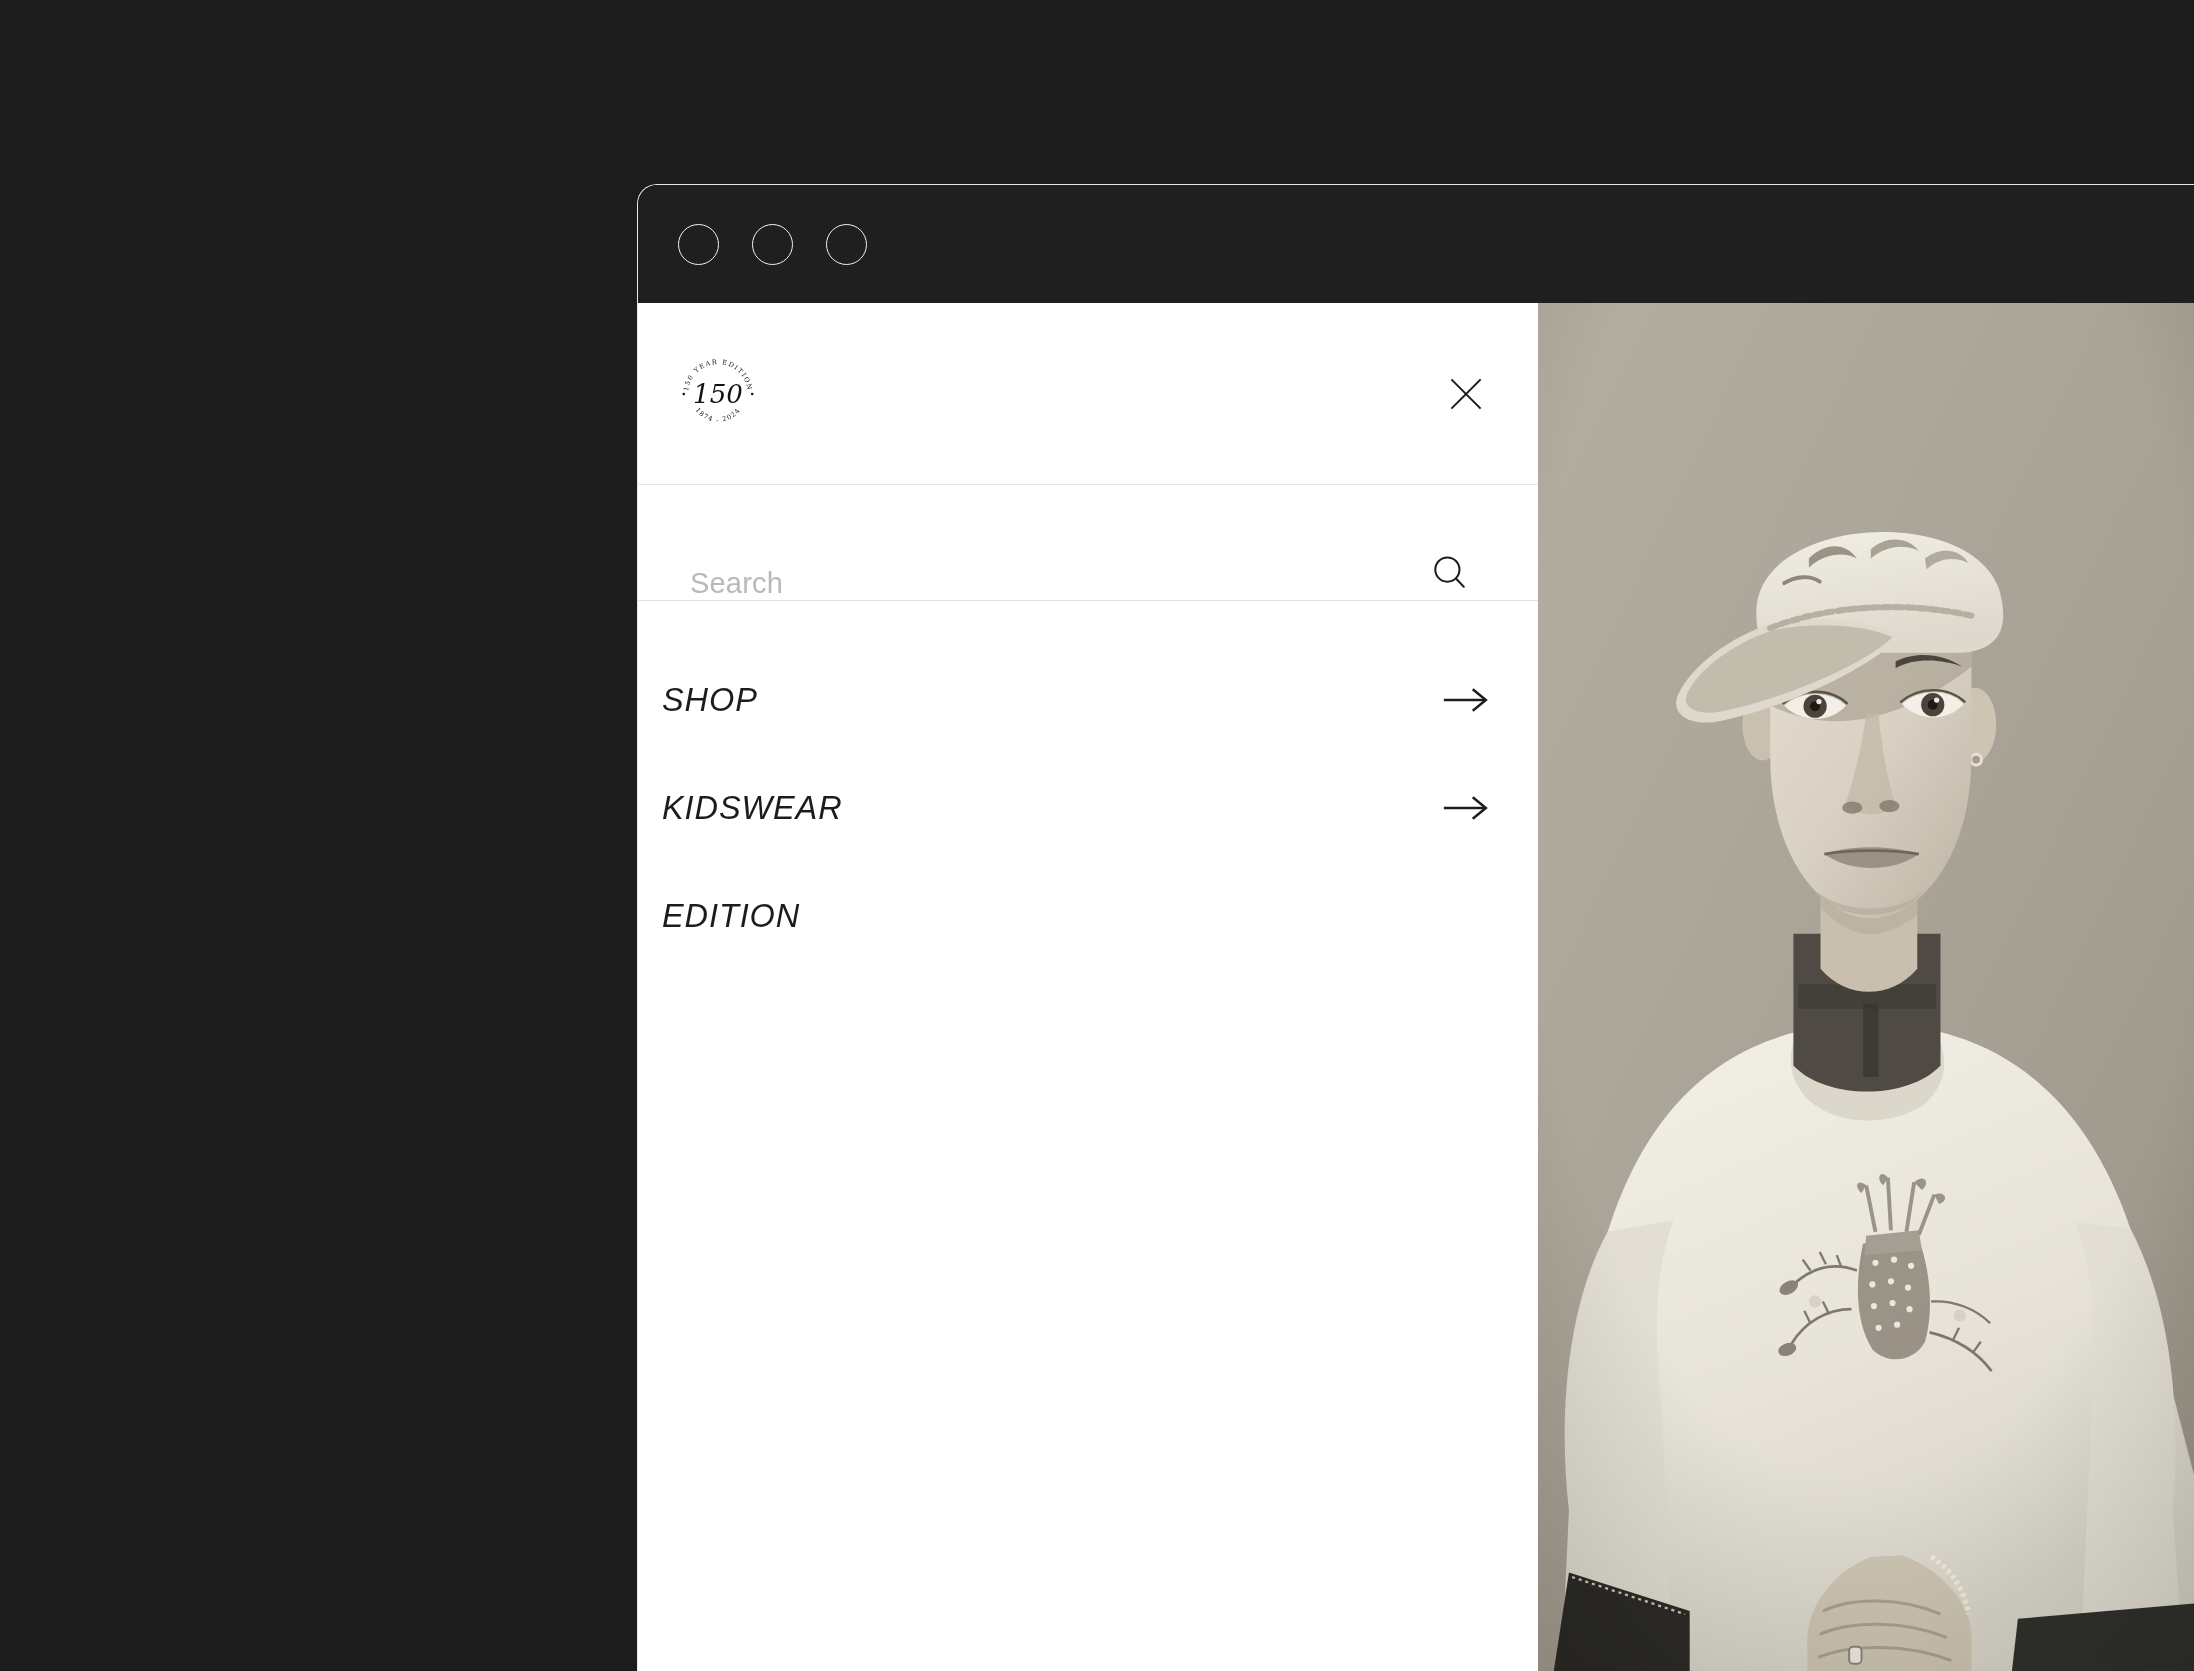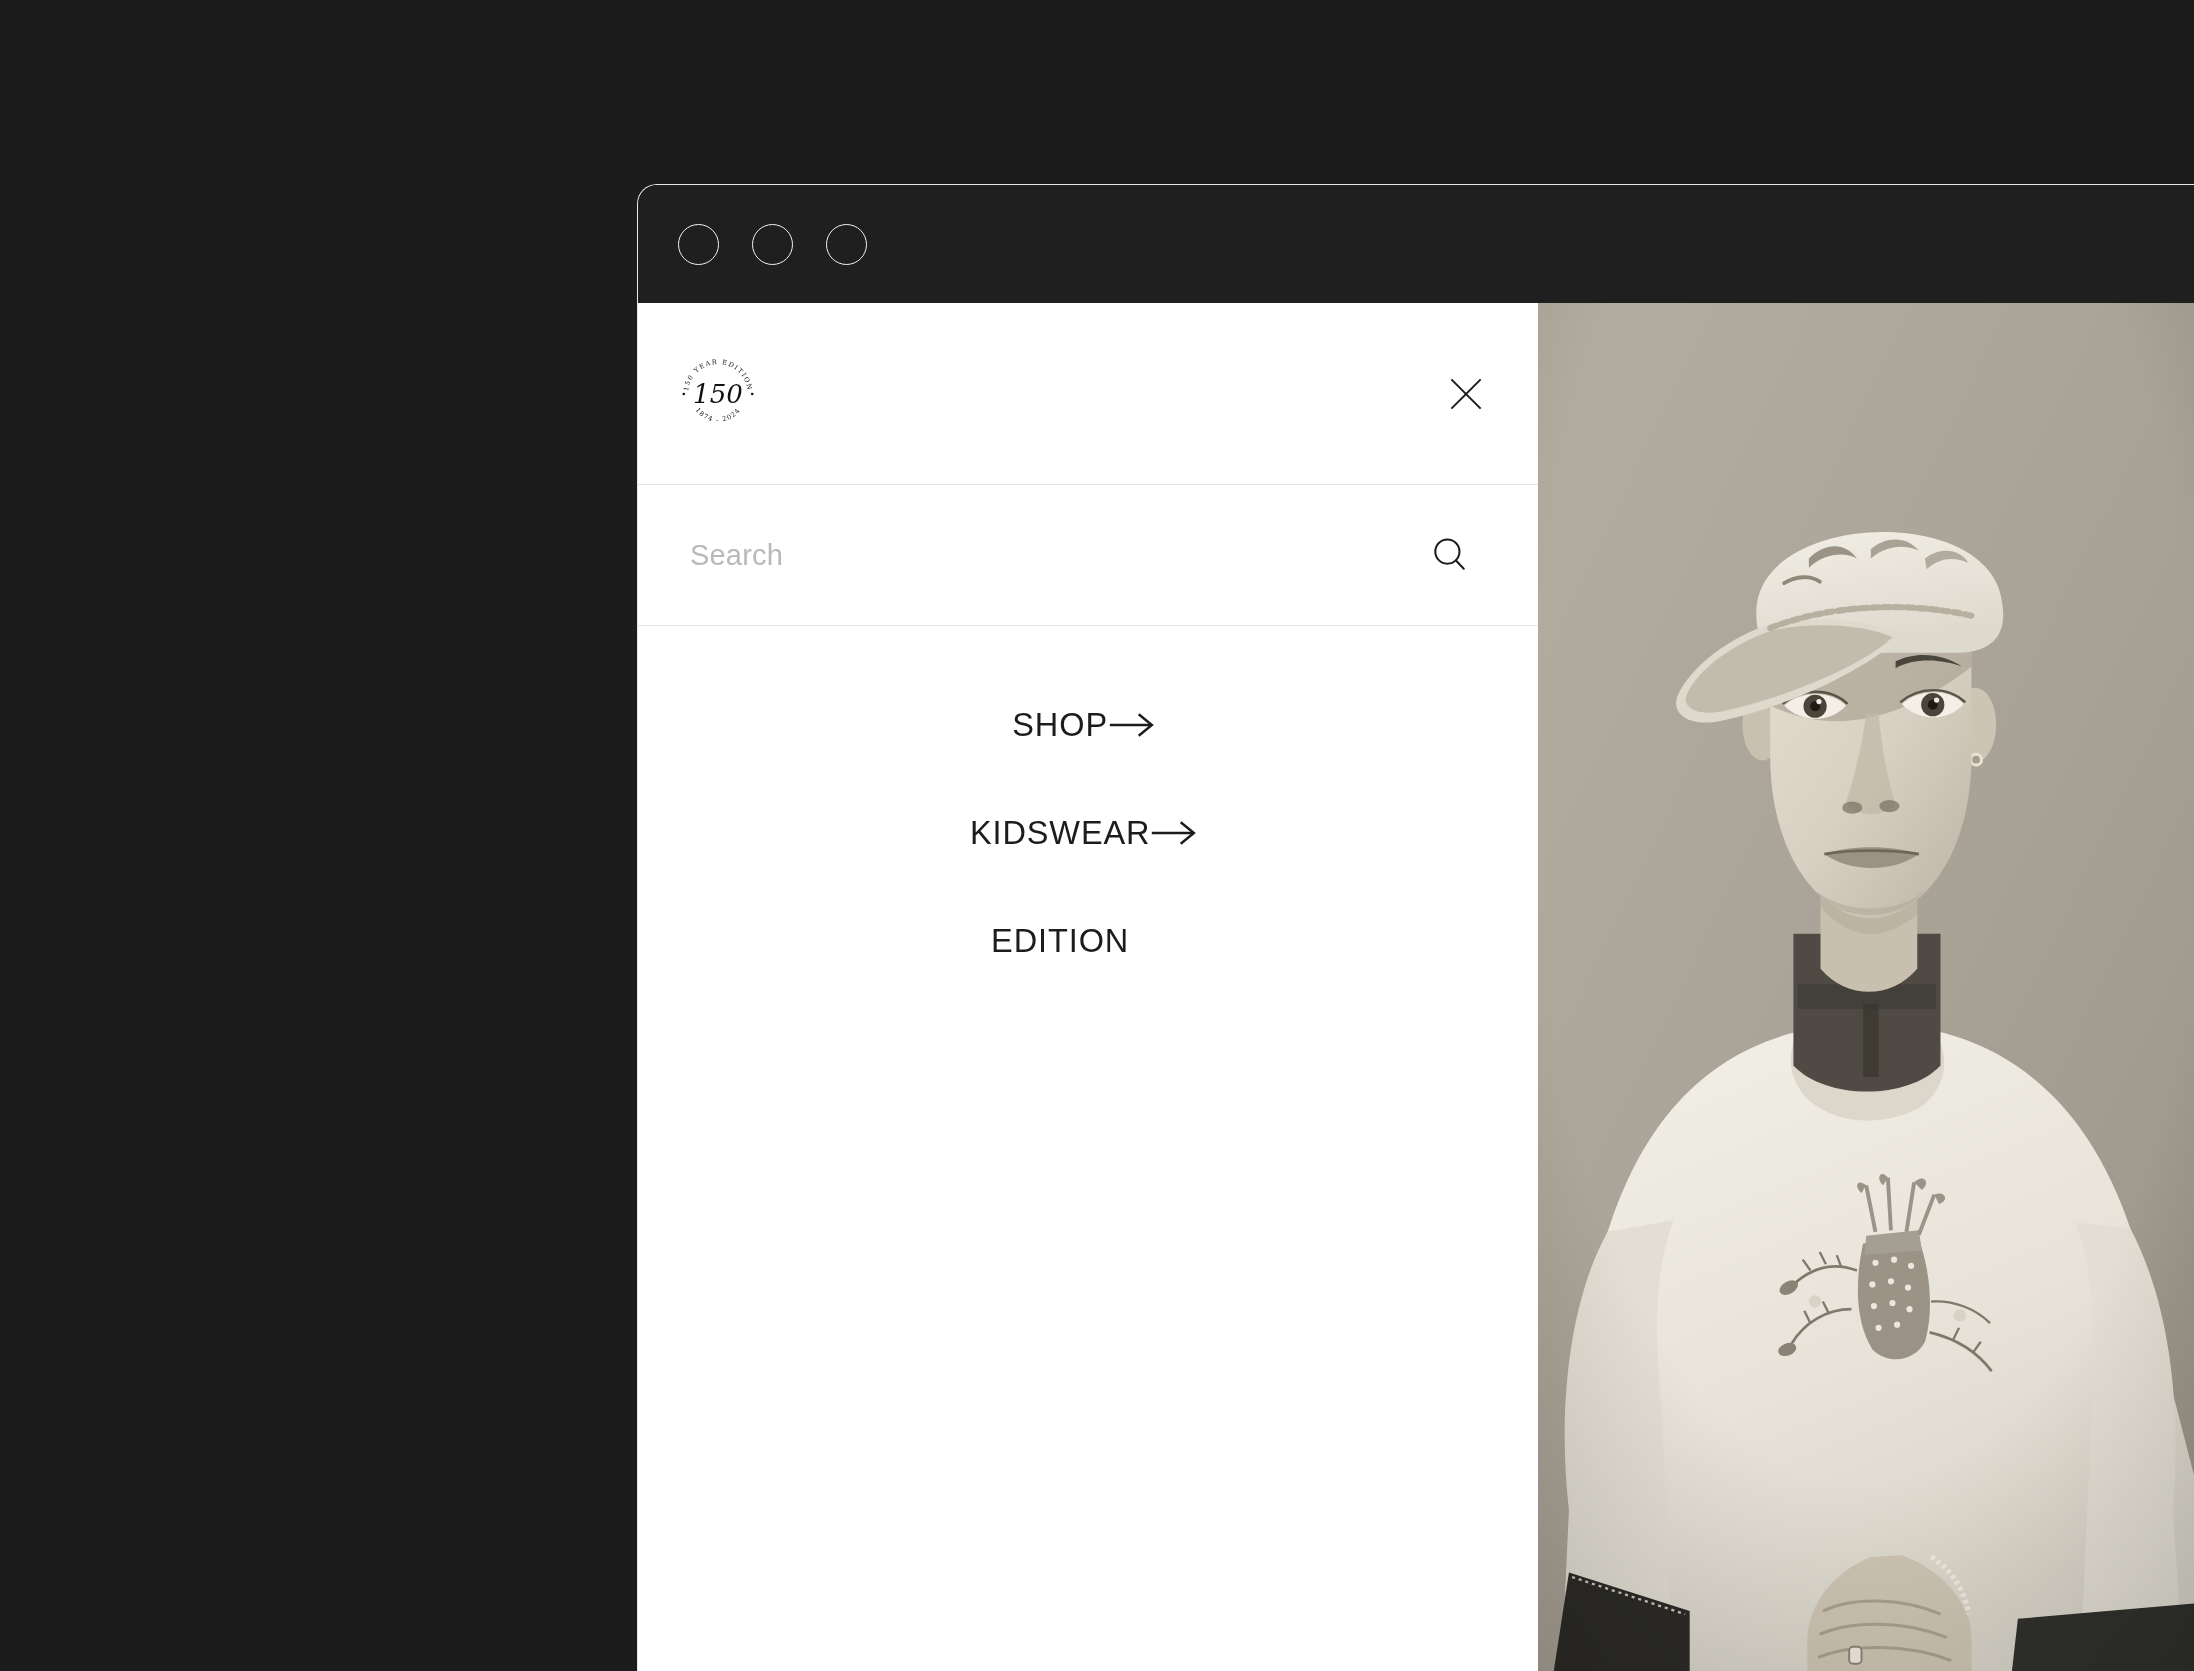--- a/index.html
+++ b/index.html
@@ -74,25 +74,25 @@
   #close-button{
     width:54px;height:54px;
     display:flex;align-items:center;justify-content:center;
     margin-right:4.6px;
     cursor:pointer;
     background:none;border:none;
   }
 
   
   #search-row{
-    height:142px;
+    height:117px;
     border-top:1.5px solid #e3e3e3;
     border-bottom:1.5px solid #e3e3e3;
     display:flex;
-    align-items:center;
+    align-items:flex-end;
     padding:0 56px 0 52px;
   }
   #search-input{
     flex:1 1 auto;
     border:none;outline:none;background:transparent;
     font-family:"Liberation Sans", sans-serif;
     font-size:29px;
     font-weight:400;
     color:#1c1c1c;
     letter-spacing:0.2px;
@@ -106,24 +106,25 @@
   }
 
   
   #primary-nav{
     padding-top:45px;
   }
   .nav-item{
     height:108px;
     display:flex;
     align-items:center;
-    justify-content:center;
-    padding:0 40px 0 40px;
+    justify-content:space-between;
+    padding:0 40px 0 24px;
     cursor:pointer;
     text-decoration:none;
+    font-style:italic;
   }
   .nav-label{
     font-family:"Liberation Sans", sans-serif;
     font-size:32.5px;
     font-weight:400;
     letter-spacing:0.9px;
     color:#1c1c1c;
     line-height:1;
   }
   .nav-arrow{

